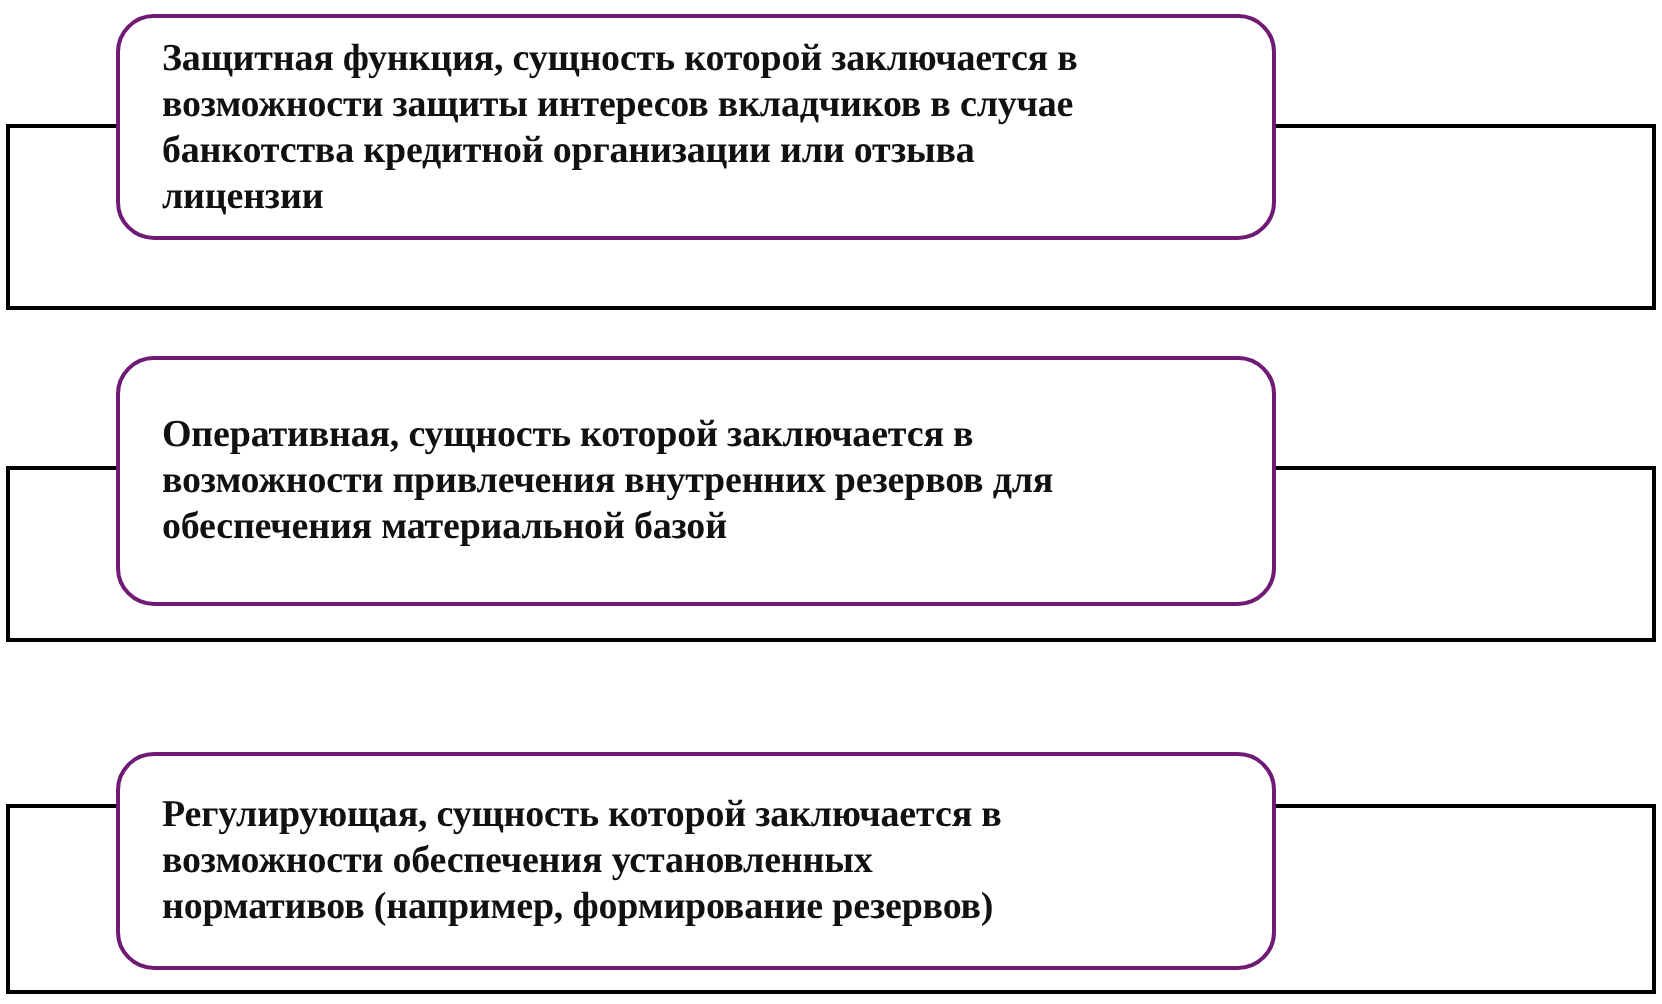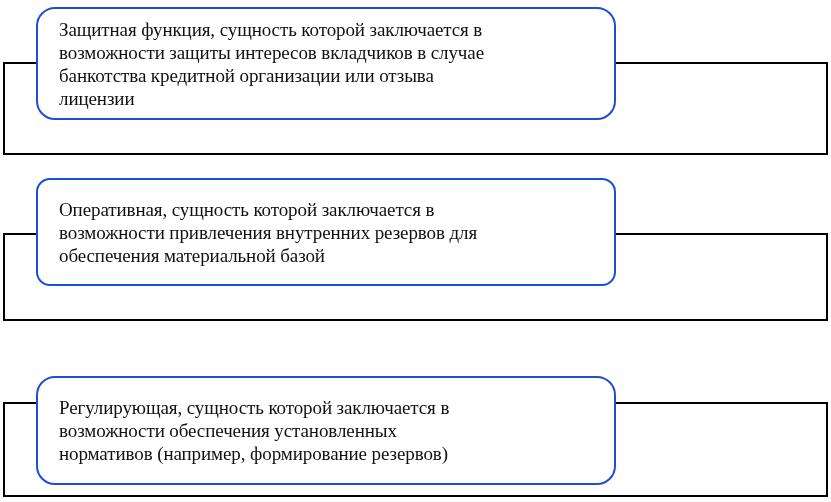--- a/index.html
+++ b/index.html
@@ -17,30 +17,31 @@
     left: 3px;
     width: 825px;
     background: #ffffff;
     border: 2px solid #000000;
   }
   .back-rect.g1 { top: 62px;  height: 93px; }
   .back-rect.g2 { top: 233px; height: 88px; }
   .back-rect.g3 { top: 402px; height: 95px; }
   .bubble {
     position: absolute;
-    left: 36px;
+    left: 58px;
     width: 580px;
     background: #ffffff;
-    border: 2px solid #1d4ed8;
+    border: 2px solid #701a75;
     border-radius: 19px;
     display: flex;
     align-items: center;
+    font-weight: bold;
   }
   .bubble.g1 { top: 7px;   height: 113px; }
-  .bubble.g2 { top: 178px; height: 108px; border-radius: 14px; }
+  .bubble.g2 { top: 178px; height: 125px; }
   .bubble.g3 { top: 348px; height: 109px; margin-top: 28px; }
   .bubble-text {
     padding: 0 14px 0 21px;
     font-size: 19px;
     line-height: 23px;
     color: #111111;
     white-space: pre-line;
     letter-spacing: -0.1px;
   }
 </style>

